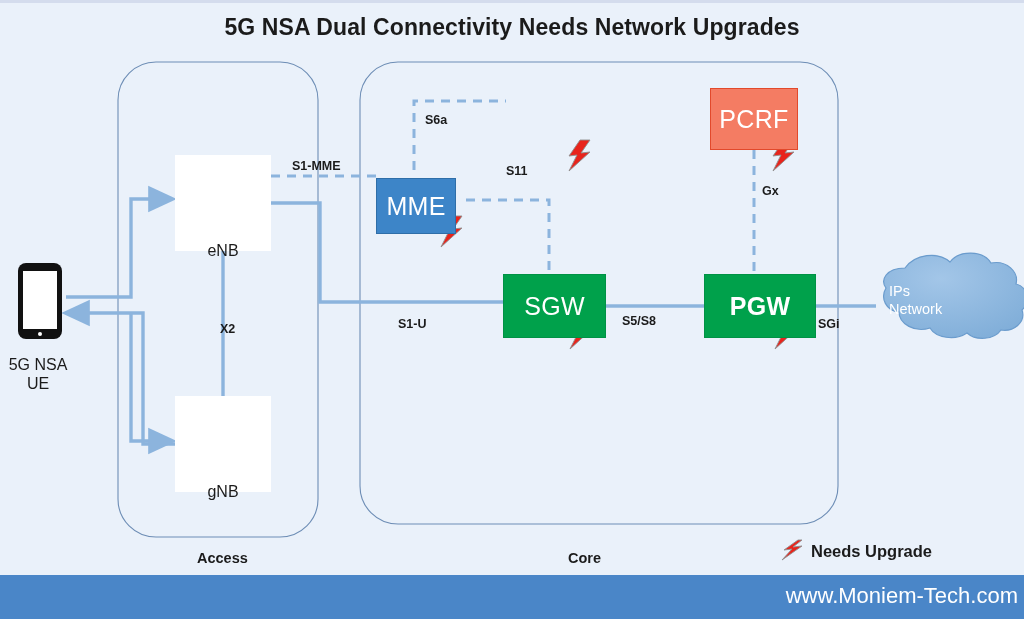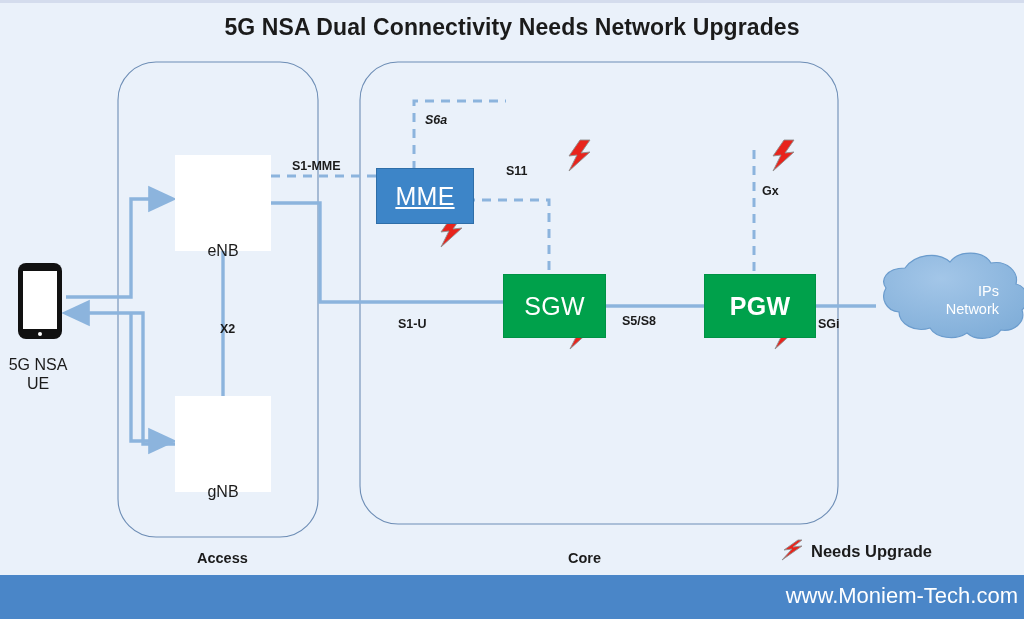--- a/index.html
+++ b/index.html
@@ -81,21 +81,21 @@
     display: flex;
     align-items: center;
     justify-content: center;
     color: #ffffff;
     font-size: 25px;
     letter-spacing: 0.3px;
   }
   .node-blue  { background: #3d85c8; border: 1px solid #2f6ea8; }
   .node-red   { background: #f47c63; border: 1px solid #e2492b; }
   .node-green { background: #00a14b; border: 1px solid #009245; }
-  #node-mme  { left: 376px; top: 168px; width: 98px; height: 56px; text-decoration: underline; }
+  #node-mme  { left: 376px; top: 178px; width: 80px; height: 56px; }
   #node-hss  { left: 506px; top: 88px;  width: 88px; height: 62px; }
   #node-pcrf { left: 710px; top: 88px;  width: 88px; height: 62px; }
   #node-sgw  { left: 503px; top: 274px; width: 103px; height: 64px; }
   #node-pgw  { left: 704px; top: 274px; width: 112px; height: 64px; font-weight: bold; }
   
   .tower-tile {
     position: absolute;
     width: 96px;
     height: 96px;
     background: #ffffff;
@@ -141,34 +141,34 @@
   }
   
   .link-label {
     position: absolute;
     font-size: 12.5px;
     font-weight: bold;
     color: #1b1b1b;
     white-space: nowrap;
   }
   #lbl-s1mme { left: 292px; top: 159px; }
-  #lbl-s6a   { left: 425px; top: 113px; font-style: italic; }
+  #lbl-s6a   { left: 425px; top: 113px; }
   #lbl-s11   { left: 506px; top: 164px; }
   #lbl-gx    { left: 762px; top: 184px; }
   #lbl-x2    { left: 220px; top: 322px; }
   #lbl-s1u   { left: 398px; top: 317px; }
   #lbl-s5s8  { left: 622px; top: 314px; }
   #lbl-sgi   { left: 818px; top: 317px; }
   
   #cloud-text {
     position: absolute;
     left: 889px;
     top: 282px;
     width: 110px;
-    text-align: right;
+    text-align: left;
     color: #ffffff;
     font-size: 14.5px;
     line-height: 18px;
   }
   
   #legend {
     position: absolute;
     left: 780px;
     top: 538px;
     display: flex;
@@ -306,20 +306,21 @@
     </g>
     <g>
       <path d="M786,318 L775,334 L783,333 L775,349 L796,330 L787,331 L796,318 Z" fill="#e8241c" stroke="#8f8f8f" stroke-width="0.9"></path>
     </g>
   </svg>
 
   <div class="title">5G NSA Dual Connectivity Needs Network Upgrades</div>
 
 
   <div class="node-box node-blue" id="node-mme">MME</div>
+  <div class="node-box node-red" id="node-pcrf">PCRF</div>
   <div class="node-box node-green" id="node-sgw">SGW</div>
   <div class="node-box node-green" id="node-pgw">PGW</div>
 
   <div class="tower-tile" id="tile-enb"></div>
   <div class="tower-tile" id="tile-gnb"></div>
 
   <div class="node-caption" id="caption-enb">eNB</div>
   <div class="node-caption" id="caption-gnb">gNB</div>
 
   <div class="phone">

